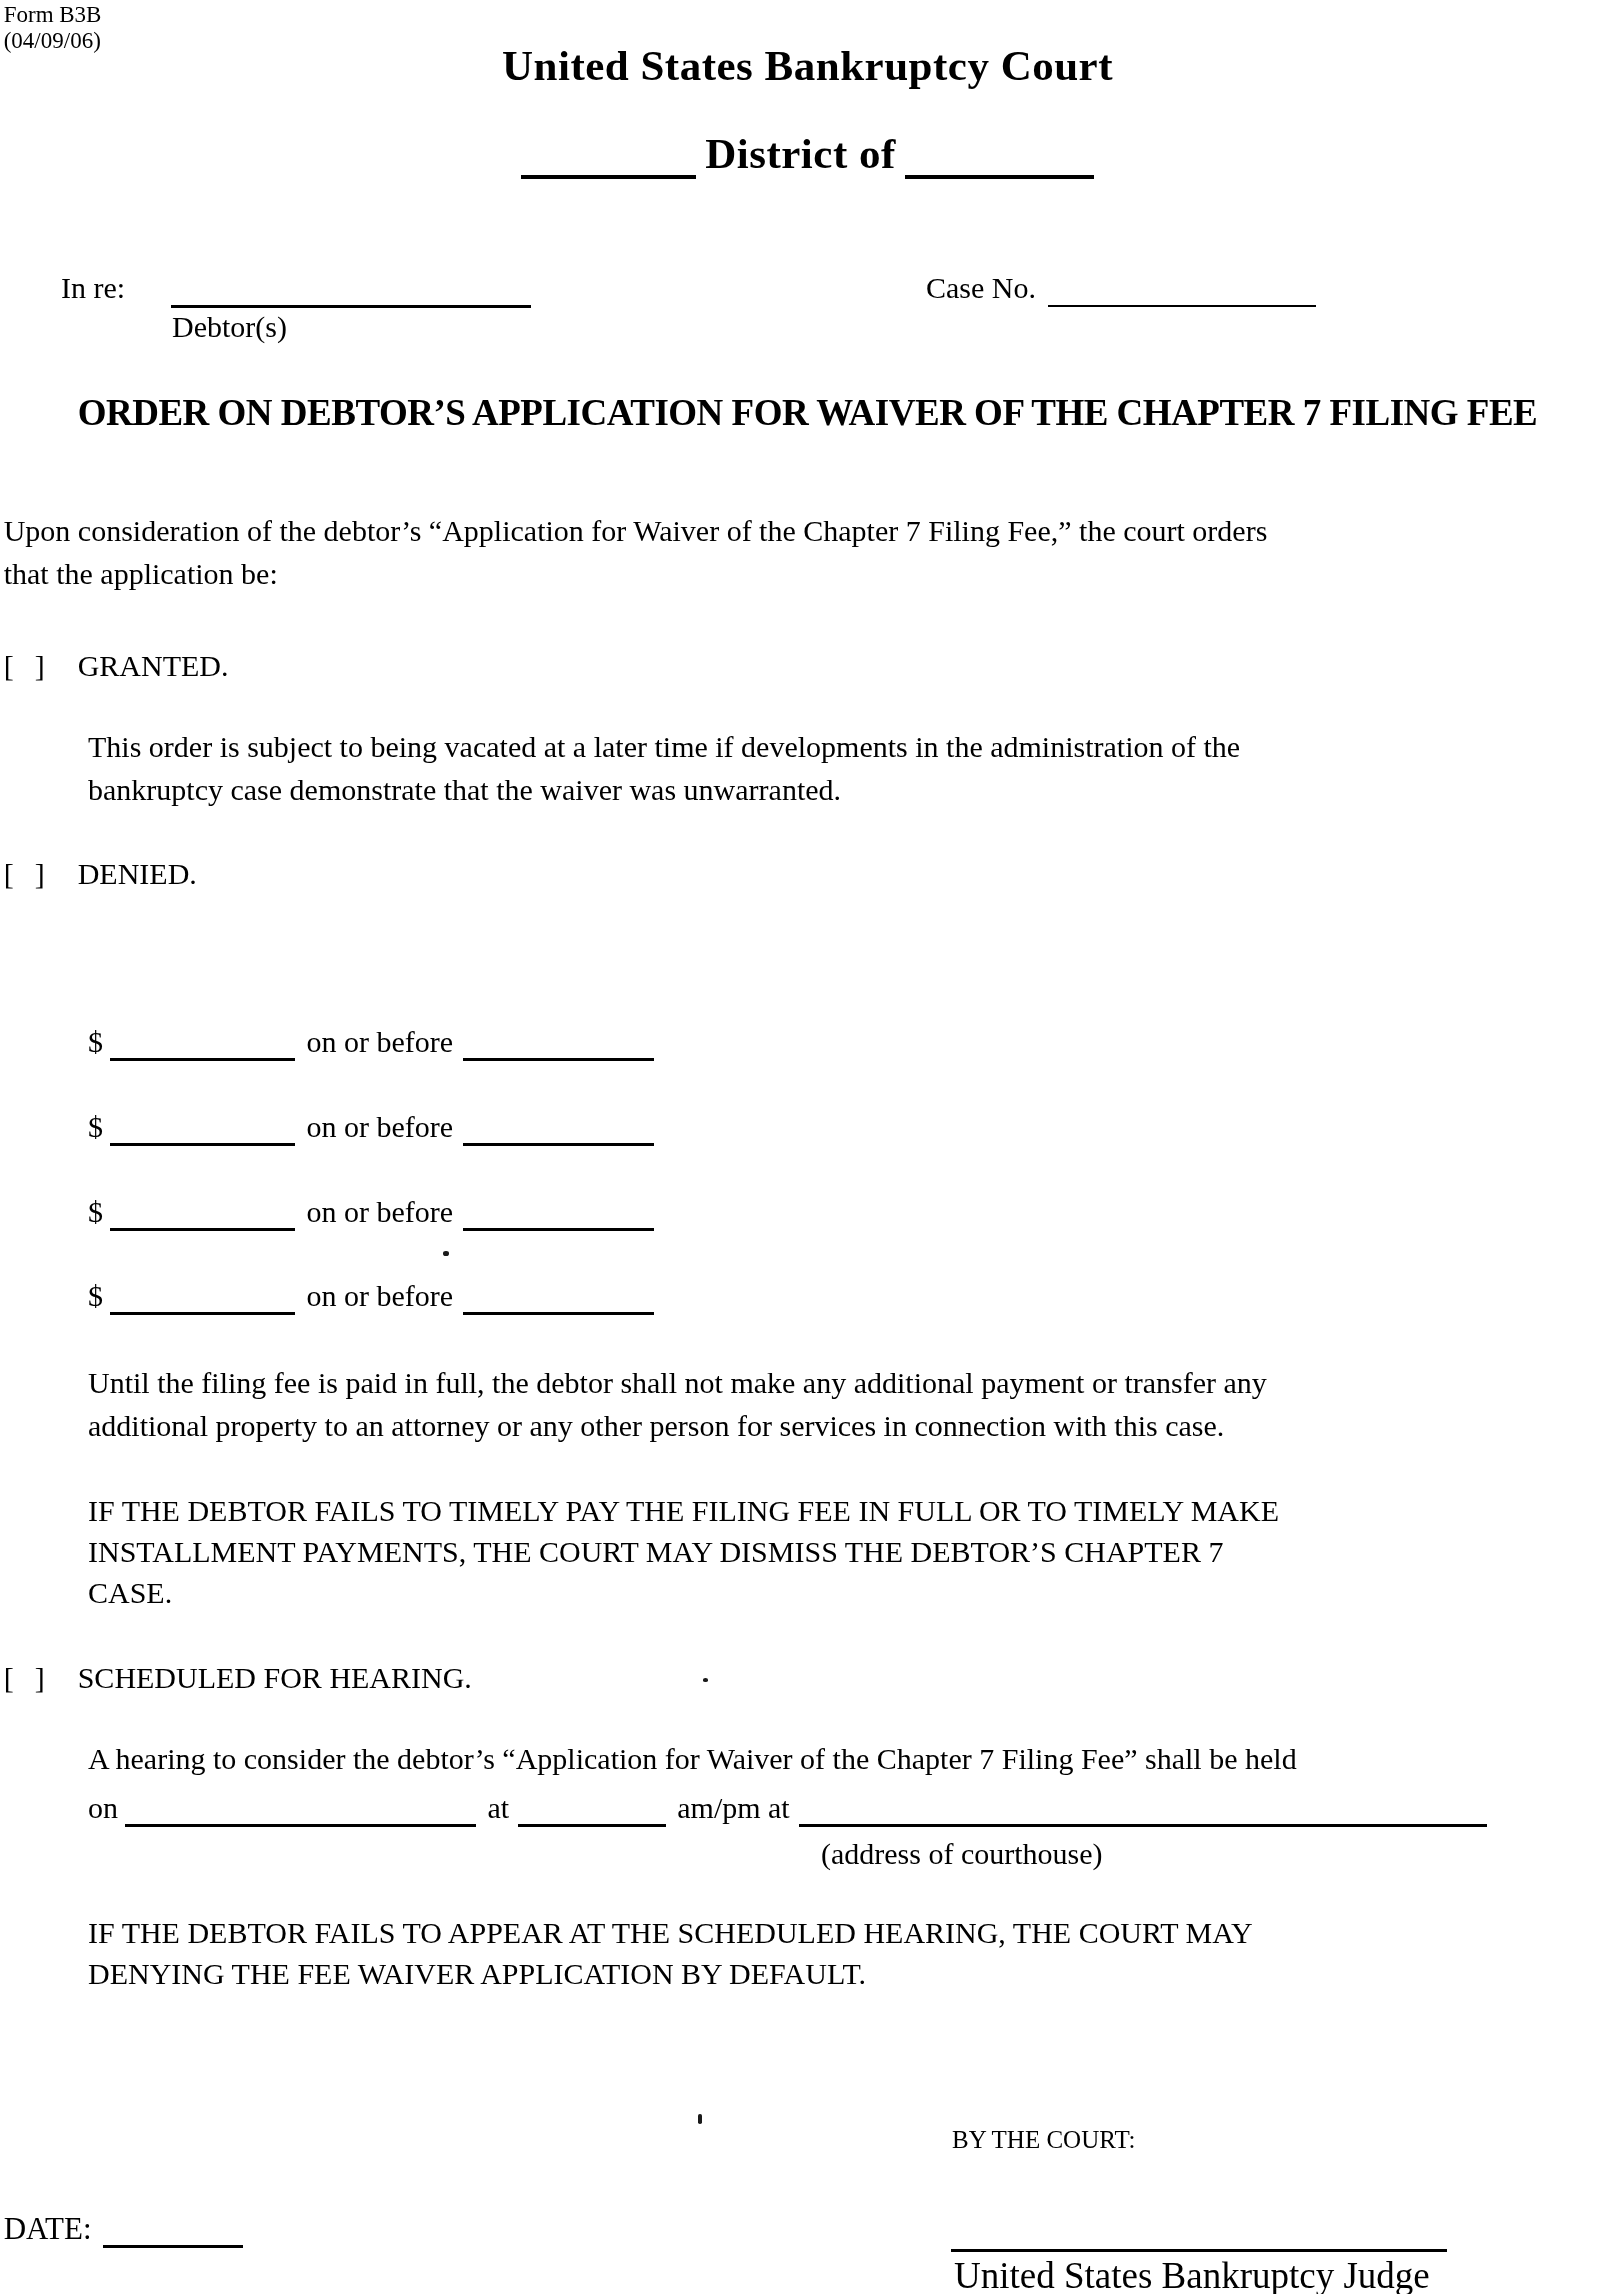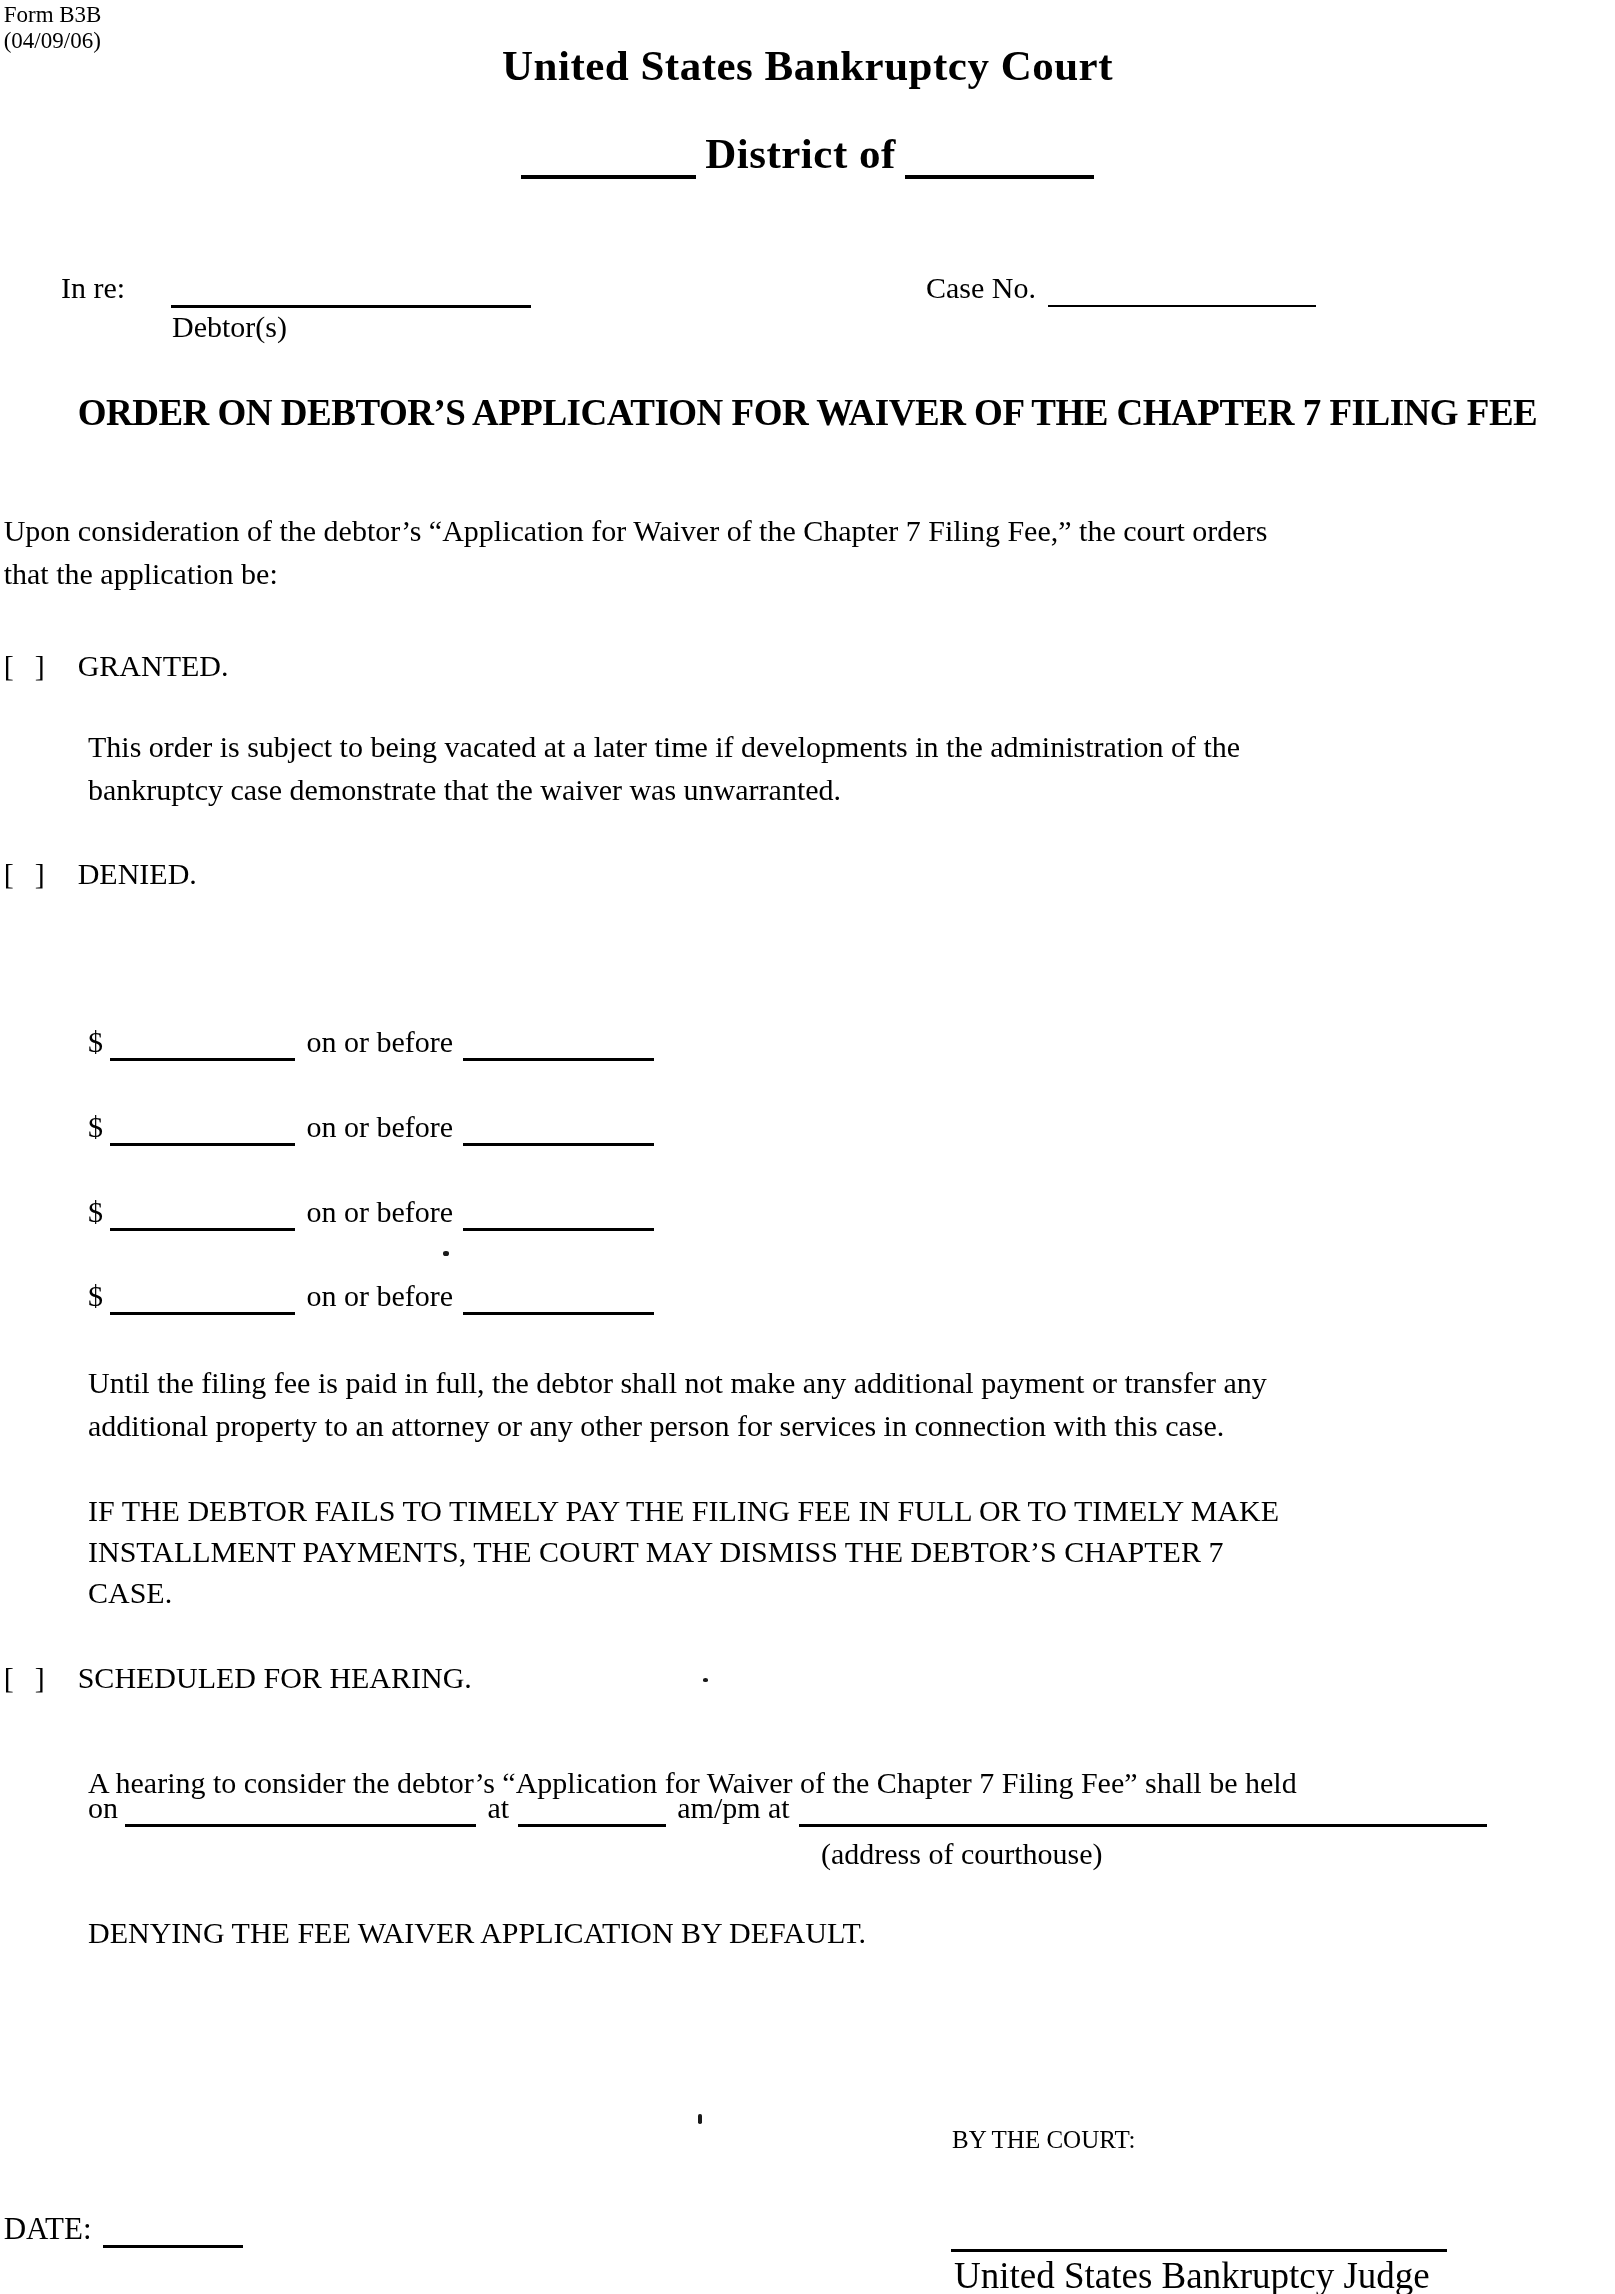--- a/index.html
+++ b/index.html
@@ -99,27 +99,28 @@
   </div>
 
   <div class="abs body" style="left:88px;top:1490px;line-height:41px;">
     <div>IF THE DEBTOR FAILS TO TIMELY PAY THE FILING FEE IN FULL OR TO TIMELY MAKE</div>
     <div>INSTALLMENT PAYMENTS, THE COURT MAY DISMISS THE DEBTOR’S CHAPTER 7</div>
     <div>CASE.</div>
   </div>
 
   <div class="abs body tight" style="left:3.7px;top:1659px;"><span><span>[</span><span class="cbgap"></span><span>]</span></span><span class="lblgap"></span><span>SCHEDULED FOR HEARING.</span></div>
 
-  <div class="abs body tight" style="left:88px;top:1740px;margin-top:24px;">A hearing to consider the debtor’s “Application for Waiver of the Chapter 7 Filing Fee” shall be held</div>
+  <div class="abs body tight" style="left:88px;top:1740px;">A hearing to consider the debtor’s “Application for Waiver of the Chapter 7 Filing Fee” shall be held</div>
 
   <div class="abs body tight" style="left:88px;top:1789px;"><span>on</span><span class="blank hear-date"></span><span>at</span><span class="blank hear-time"></span><span>am/pm at</span><span class="blank hear-addr"></span></div>
 
   <div class="abs body tight" style="left:821px;top:1835px;">(address of courthouse)</div>
 
   <div class="abs body" style="left:88px;top:1912px;line-height:41px;">
+    <div>IF THE DEBTOR FAILS TO APPEAR AT THE SCHEDULED HEARING, THE COURT MAY</div>
     <div>DENYING THE FEE WAIVER APPLICATION BY DEFAULT.</div>
   </div>
 
   <div class="abs byct" style="left:952px;top:2126px;">BY THE COURT:</div>
 
   <div class="abs datelbl" style="left:3.7px;top:2211px;"><span>DATE:</span><span class="blank date-blank"></span></div>
 
   <div class="hline" style="left:951px;top:2249px;width:496px;"></div>
   <div class="abs judge" style="left:954px;top:2254px;">United States Bankruptcy Judge</div>
 

